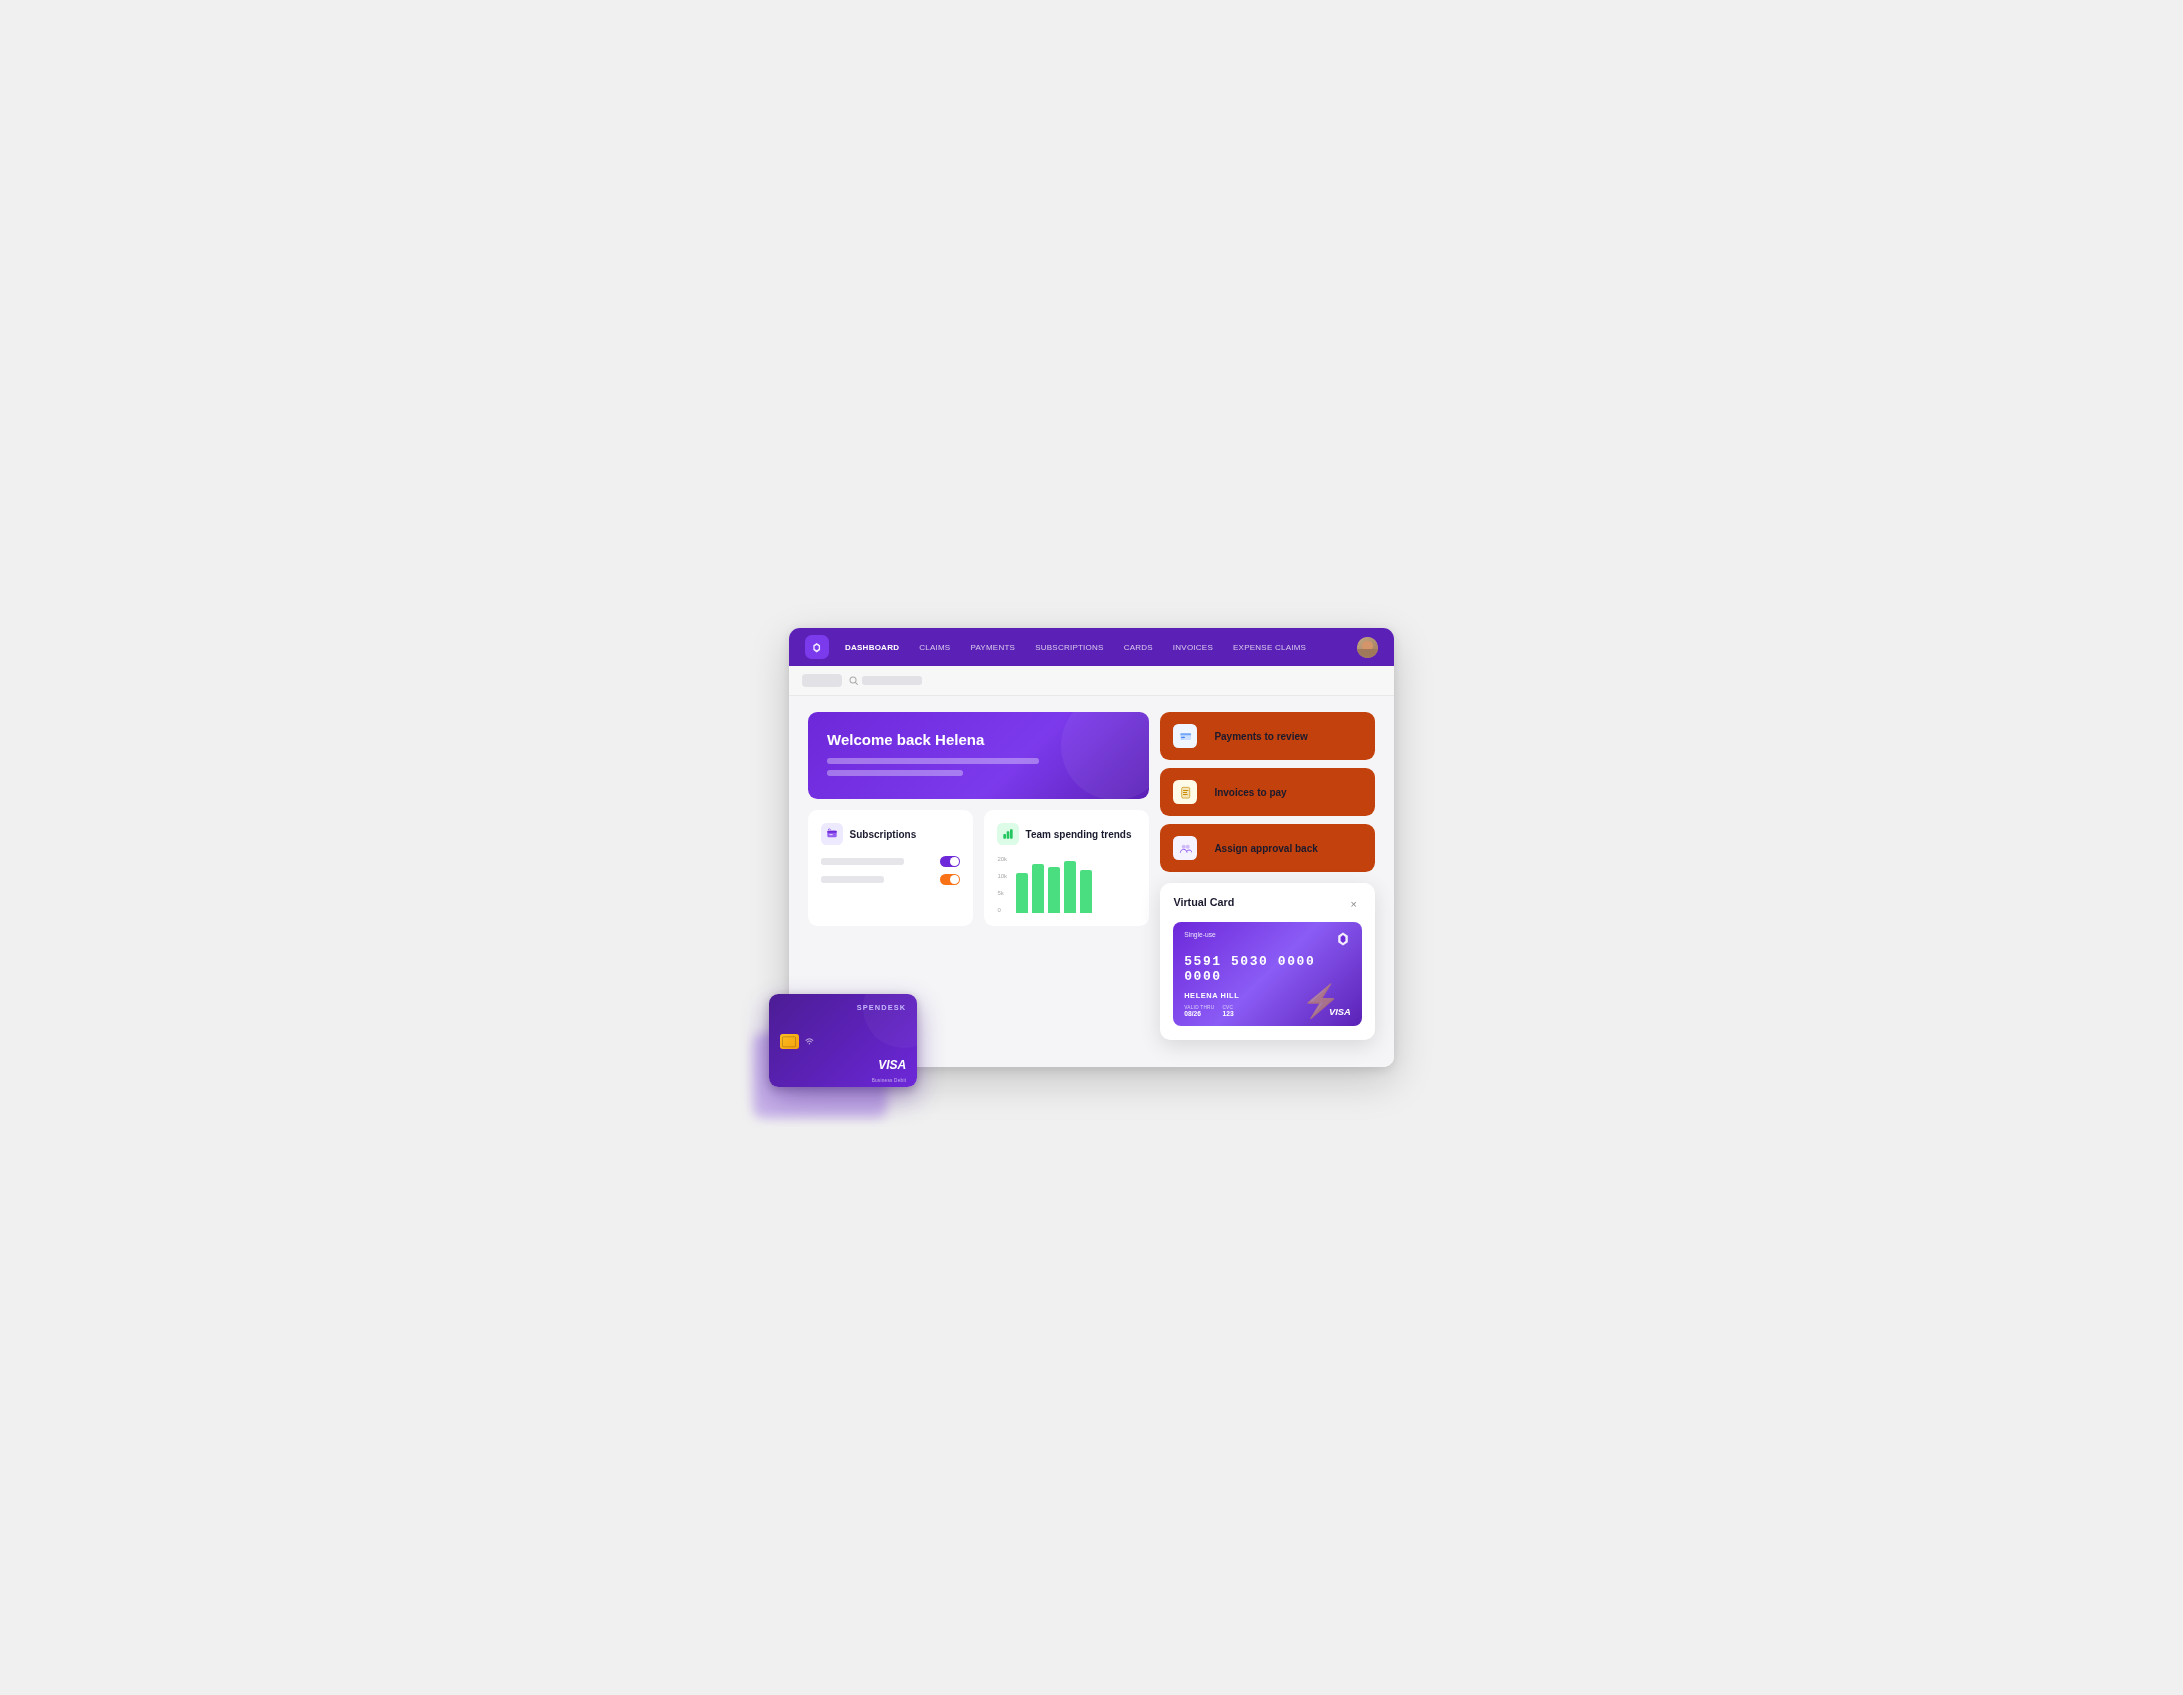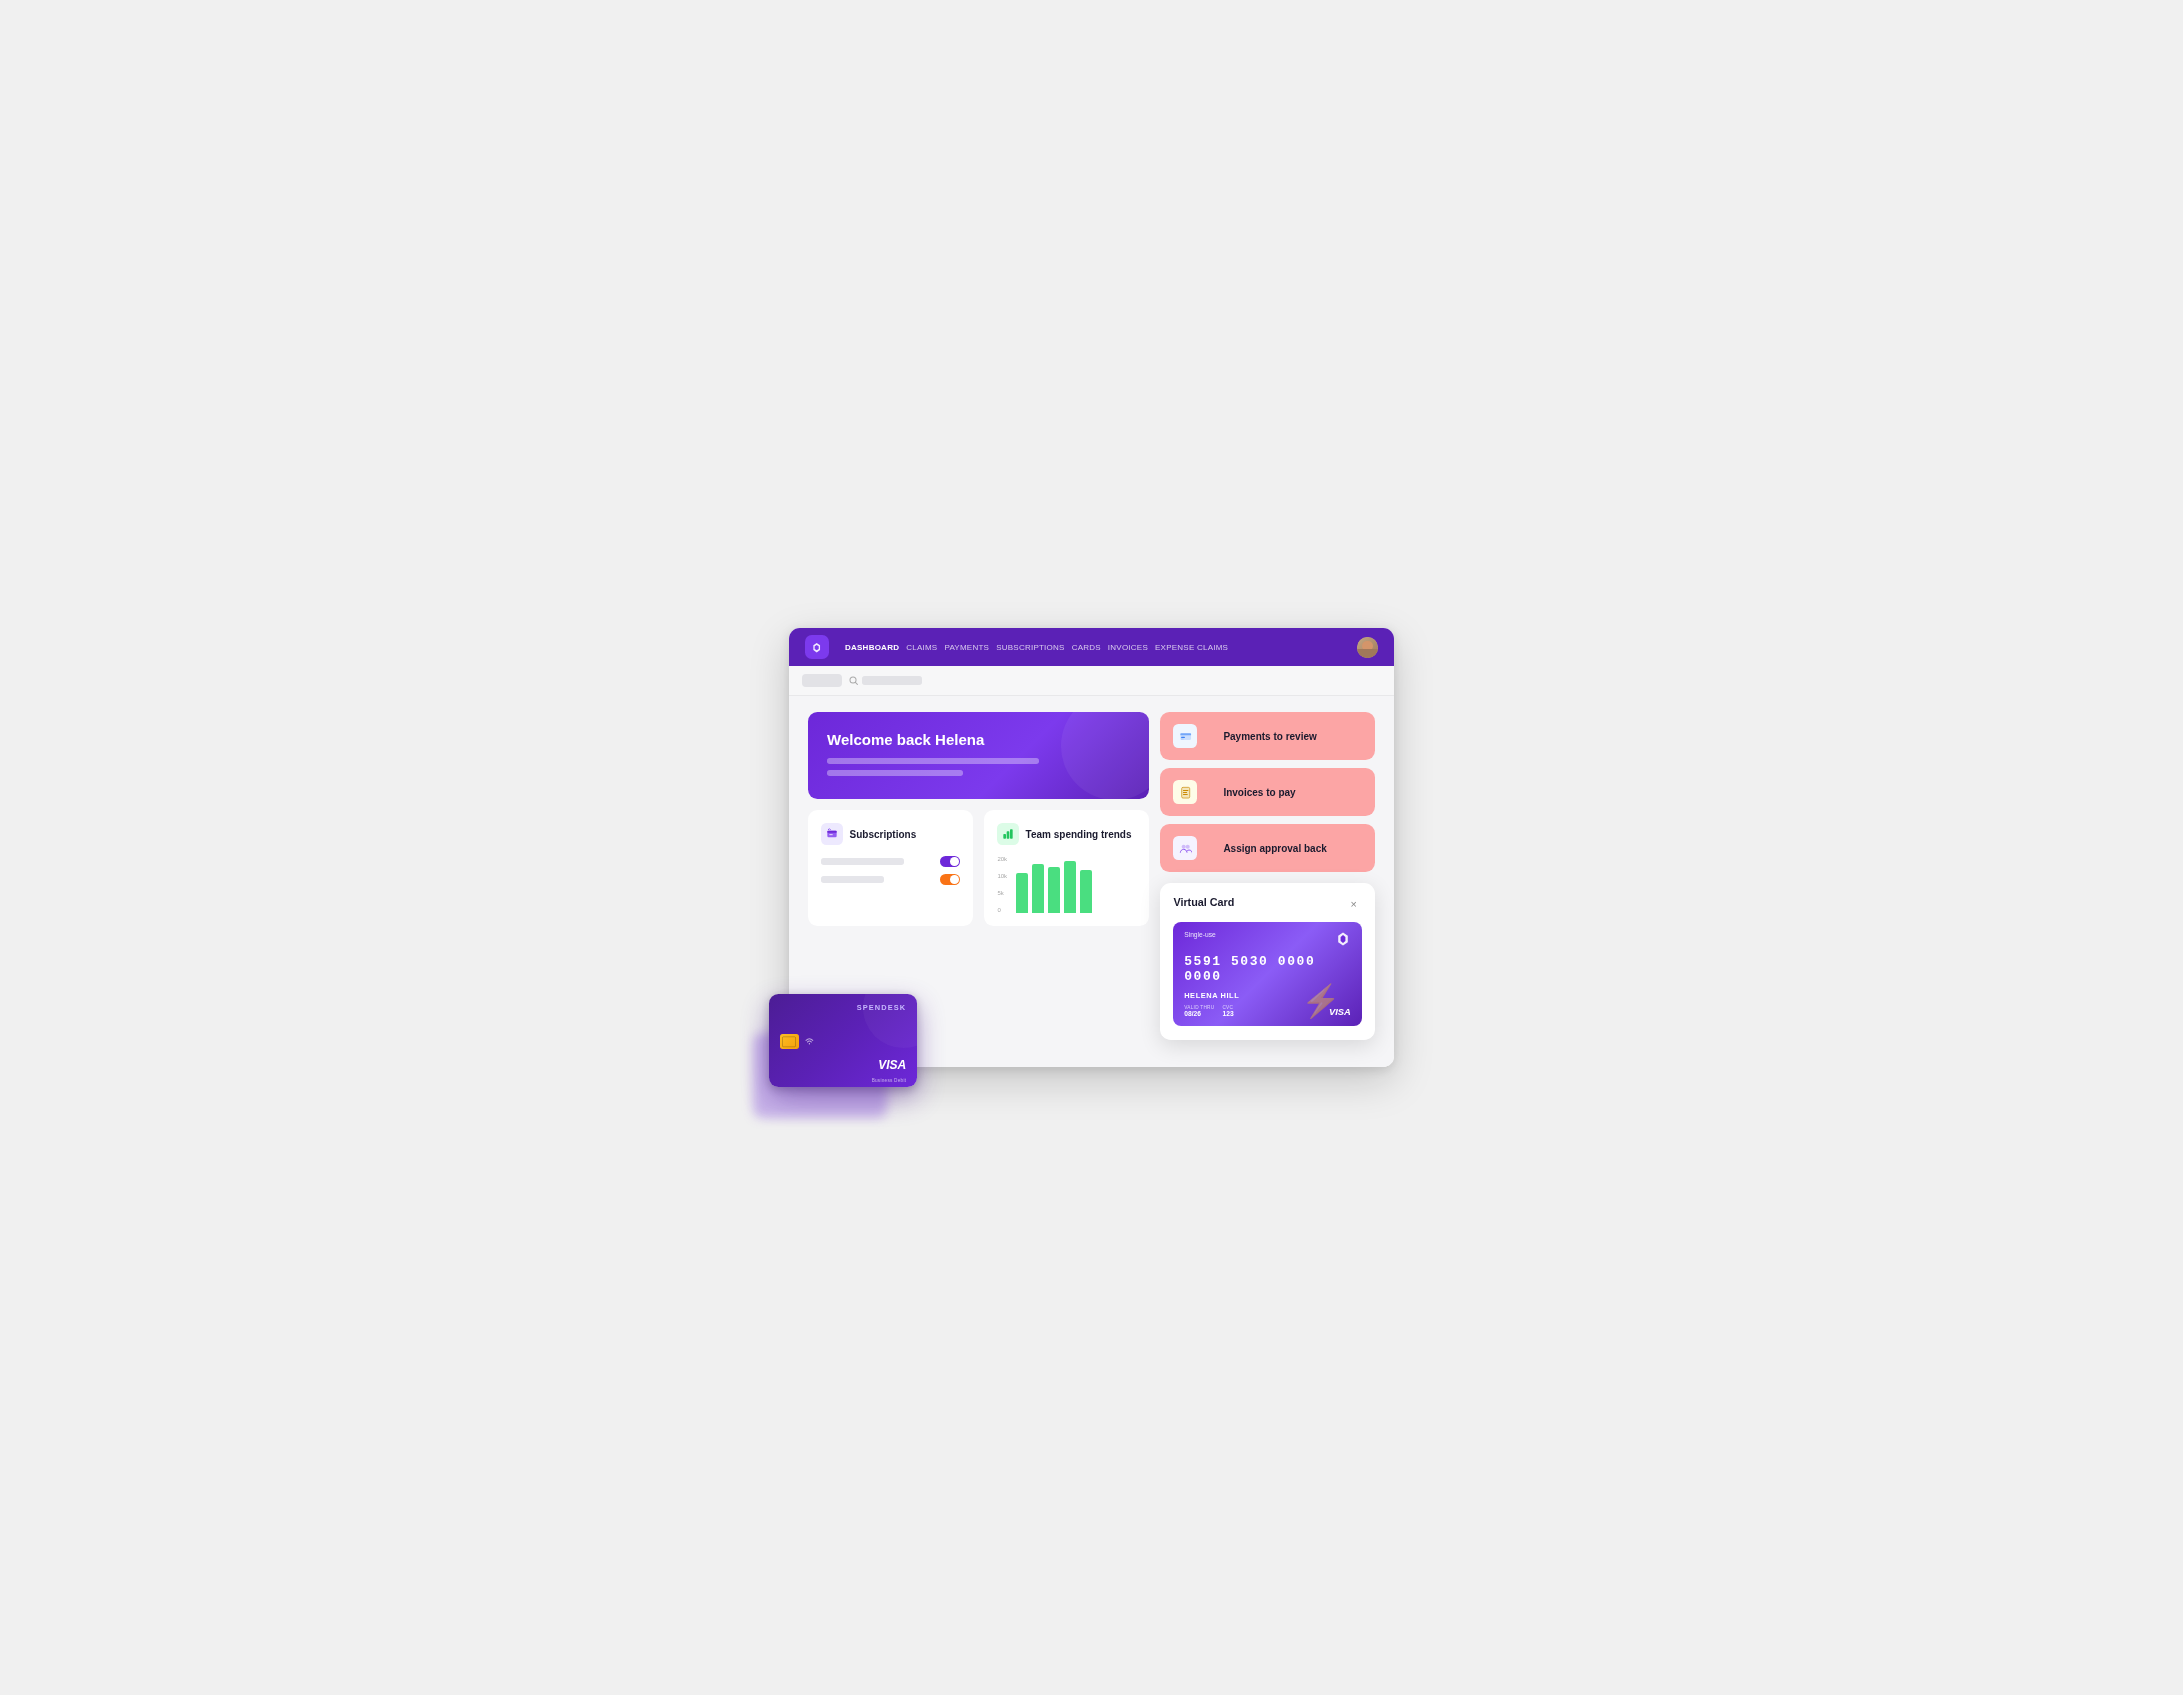--- a/index.html
+++ b/index.html
@@ -41,21 +41,21 @@
       align-items: center;
       justify-content: center;
       flex-shrink: 0;
     }
     .nav-logo svg {
       width: 13.4px; height: 13.4px;
     }
     .nav-items {
       display: flex;
       align-items: center;
-      gap: 7px;
+      gap: 20px;
       flex: 1;
     }
     .nav-item {
       color: rgba(255,255,255,0.75);
       font-size: 8px;
       font-weight: 500;
       letter-spacing: 0.03em;
       cursor: pointer;
       padding: 2.7px 0;
     }
@@ -256,26 +256,26 @@
     }
 
     
     .right-col {
       display: flex;
       flex-direction: column;
       gap: 8px;
     }
 
     .action-card {
-      background: #fca5a5;
+      background: #c2410c;
       border-radius: 9.4px;
       padding: 12px 13.4px;
       display: flex;
       align-items: center;
-      gap: 26px;
+      gap: 17px;
       cursor: pointer;
       transition: box-shadow 0.2s;
     }
     .action-icon {
       width: 24px;
       height: 24px;
       border-radius: 5.4px;
       display: flex;
       align-items: center;
       justify-content: center;

